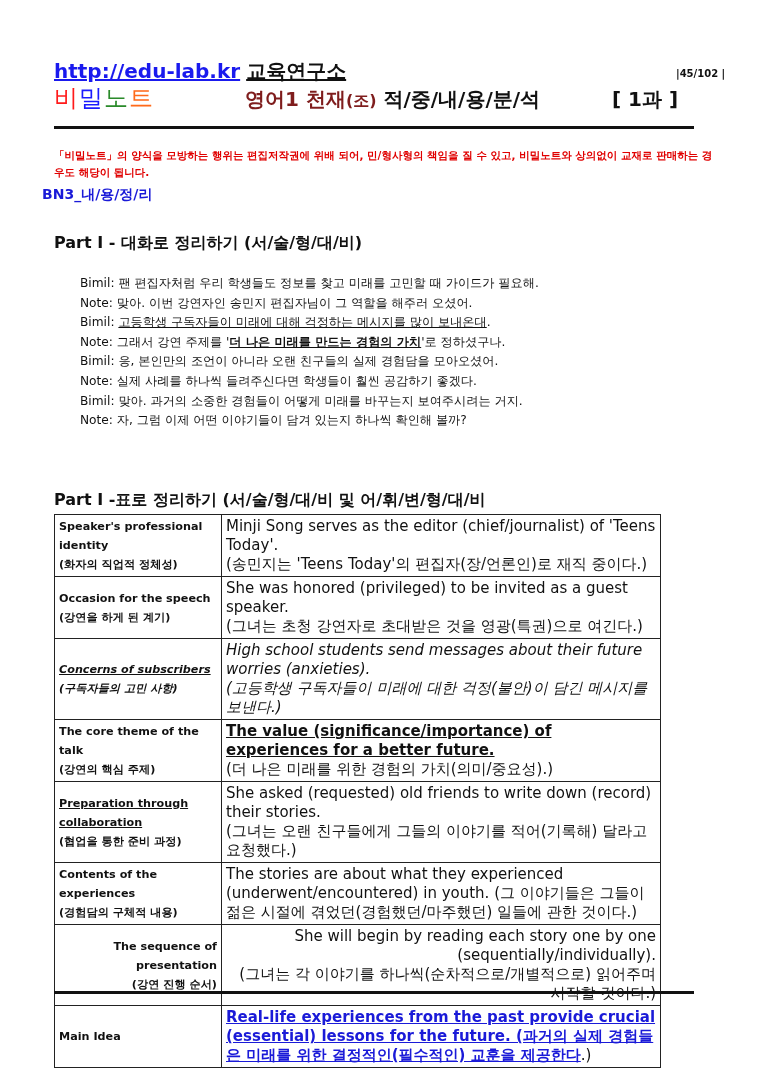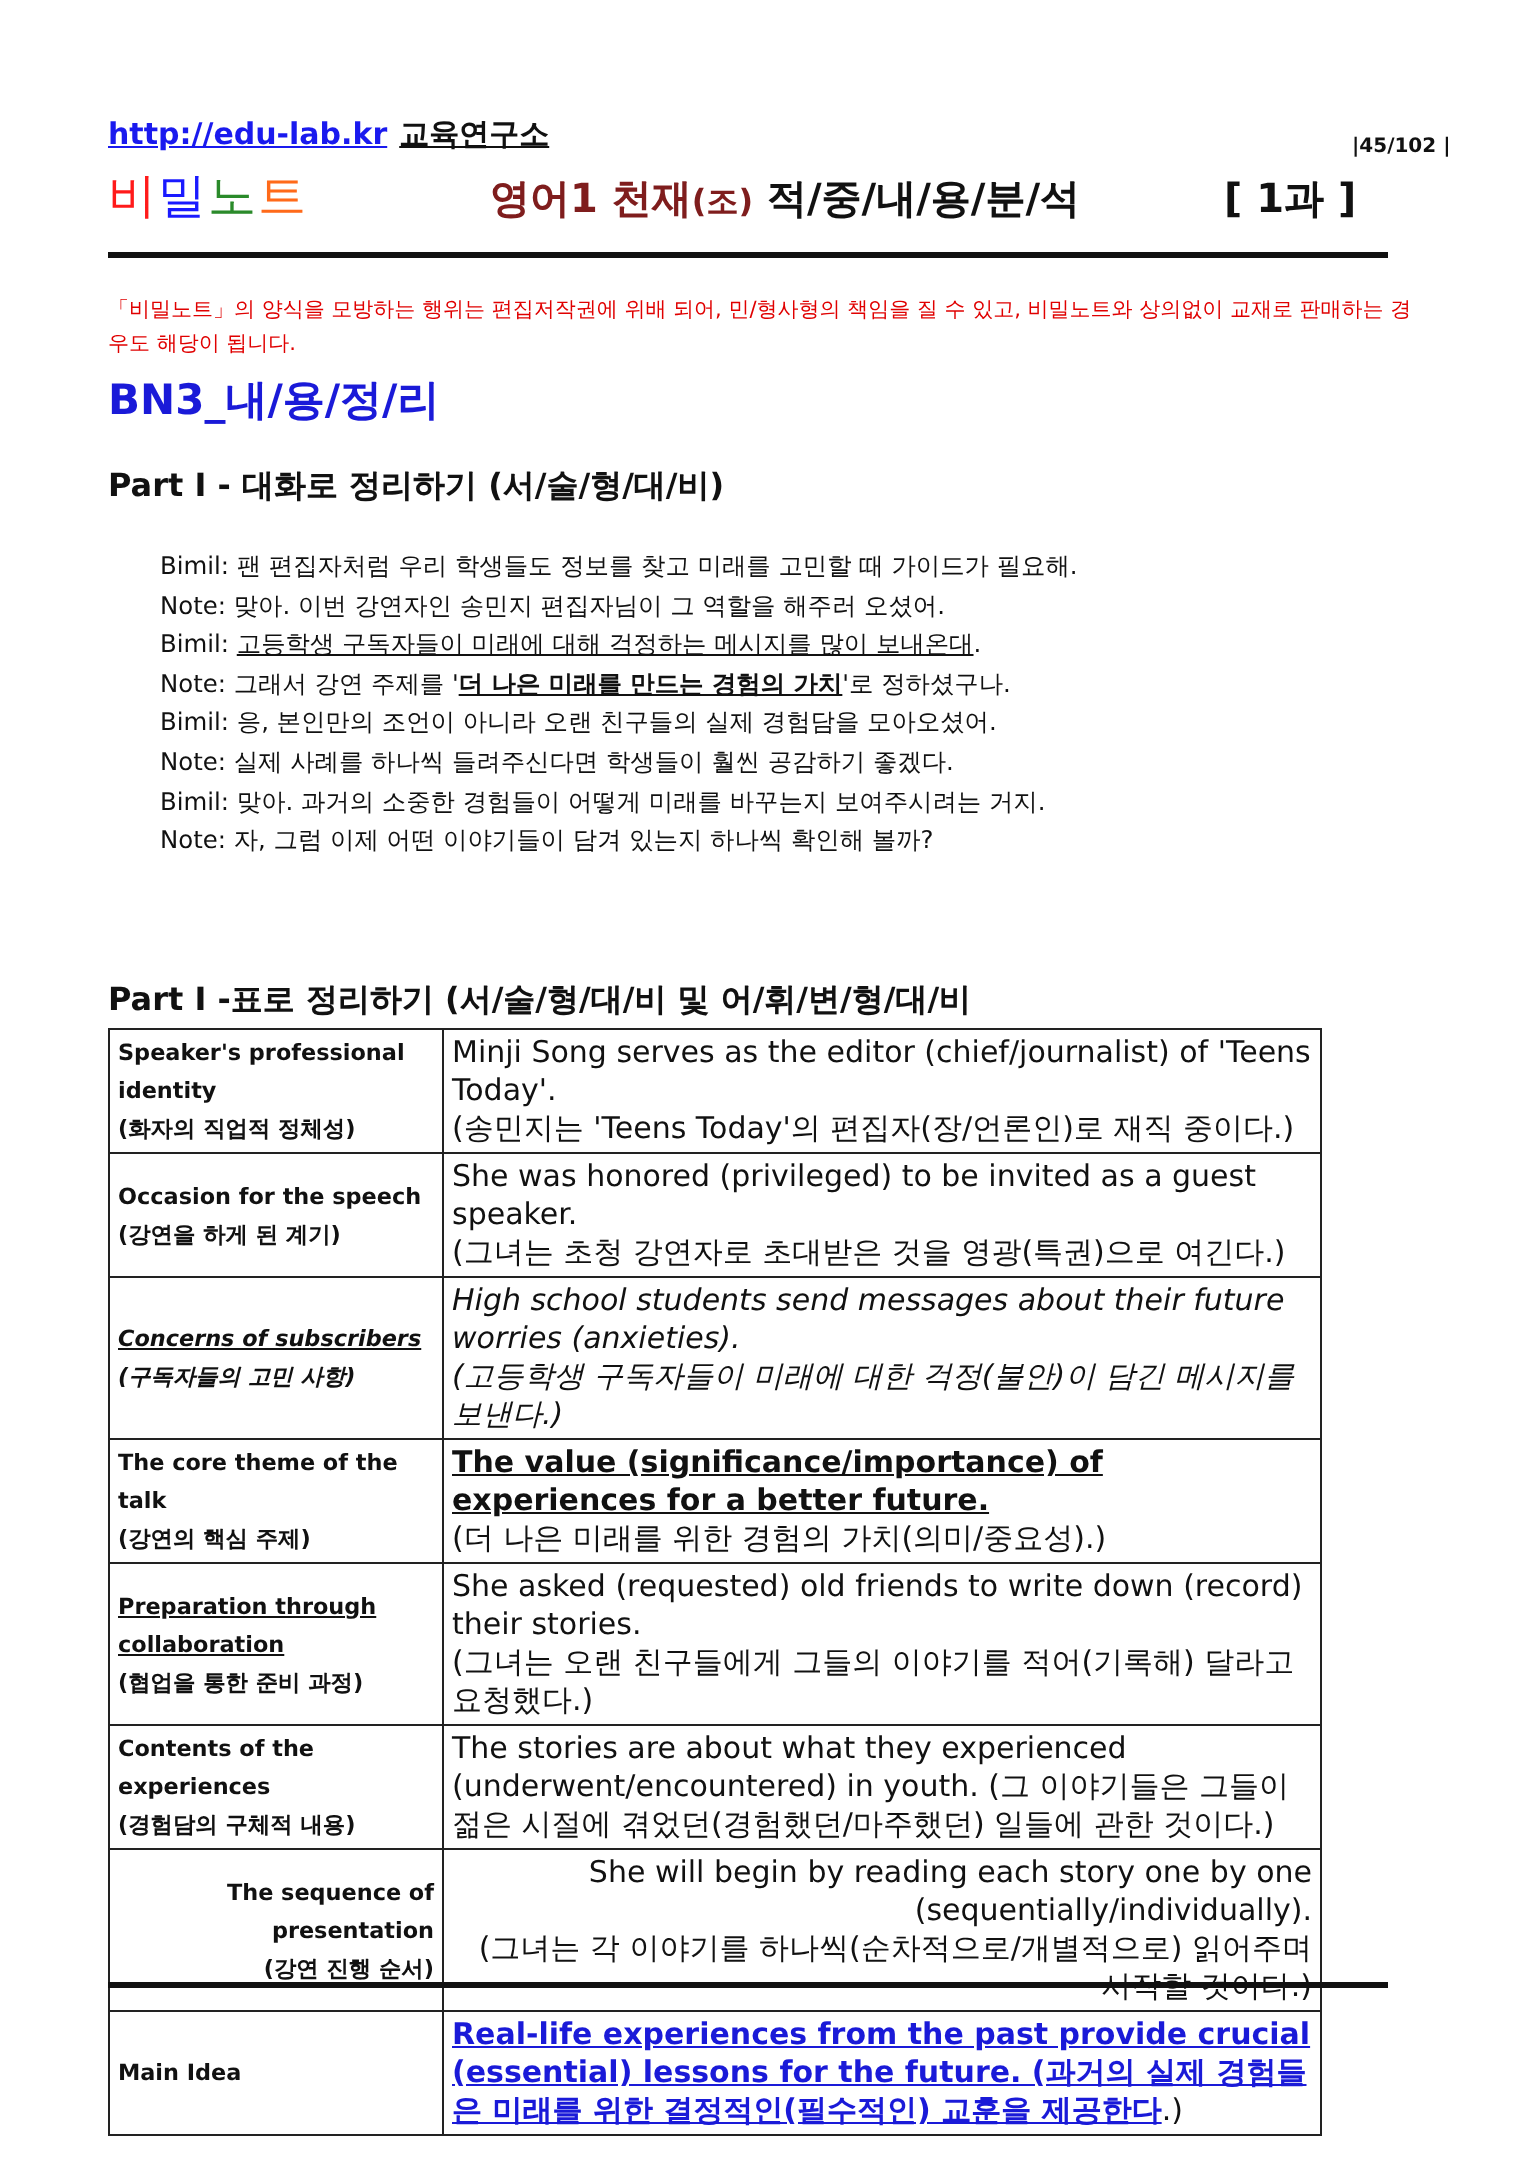--- a/index.html
+++ b/index.html
@@ -1,29 +1,29 @@
 <!DOCTYPE html>
 <html><head>
 <meta charset="utf-8">
 <style>
   html,body{margin:0;padding:0;background:#fff;}
   body{width:768px;height:1085px;position:relative;font-family:"DejaVu Sans","Liberation Sans",sans-serif;color:#111;overflow:hidden;}
   .abs{position:absolute;}
-  .site-link{left:54px;top:58px;font-size:15px;font-weight:bold;}
+  .site-link{left:54px;top:58px;font-size:20px;font-weight:bold;}
   .site-link a{color:#1a1aee;text-decoration:underline;}
   .site-link .org{color:#111;text-decoration:underline;margin-left:6px;}
   .pageno{left:676px;top:68px;font-size:10px;font-weight:bold;}
   .brand{left:54px;top:82px;font-size:24px;font-weight:normal;letter-spacing:1px;}
   .title{left:245px;top:86px;font-size:20px;font-weight:bold;}
   .title .g{color:#7f1d1d;}
   .title .sm{font-size:16px;}
   .lesson{left:612px;top:86px;font-size:20px;font-weight:bold;}
   .rule{left:54px;height:3px;background:#111;}
-  .warning{left:54px;top:147px;width:662px;font-size:10.5px;font-weight:normal;color:#e00000;line-height:17px;}
-  .bn3{left:54px;top:186px;font-size:21px;font-weight:bold;color:#1a1ad8;}
+  .warning{left:54px;top:147px;width:662px;font-size:10.5px;font-weight:bold;color:#e00000;line-height:17px;}
+  .bn3{left:42px;top:186px;font-size:14px;font-weight:bold;color:#1a1ad8;}
   .part{left:54px;font-size:16px;font-weight:bold;}
   .dialog{left:54px;top:274px;font-size:12.2px;line-height:19.6px;}
   .dialog .ln{white-space:nowrap;margin-left:26px;}
   .u{text-decoration:underline;}
   .b{font-weight:bold;}
   table{position:absolute;left:54px;top:514px;width:607px;border-collapse:collapse;font-size:11.6px;}
   td{border:1px solid #222;padding:2px 4px;vertical-align:middle;line-height:19px;}
   td.k{width:158px;font-weight:bold;font-size:11.2px;}
   td.v{font-size:15px;margin-left:32px;}
   .blue{color:#1a1ad8;font-weight:bold;text-decoration:underline;}

